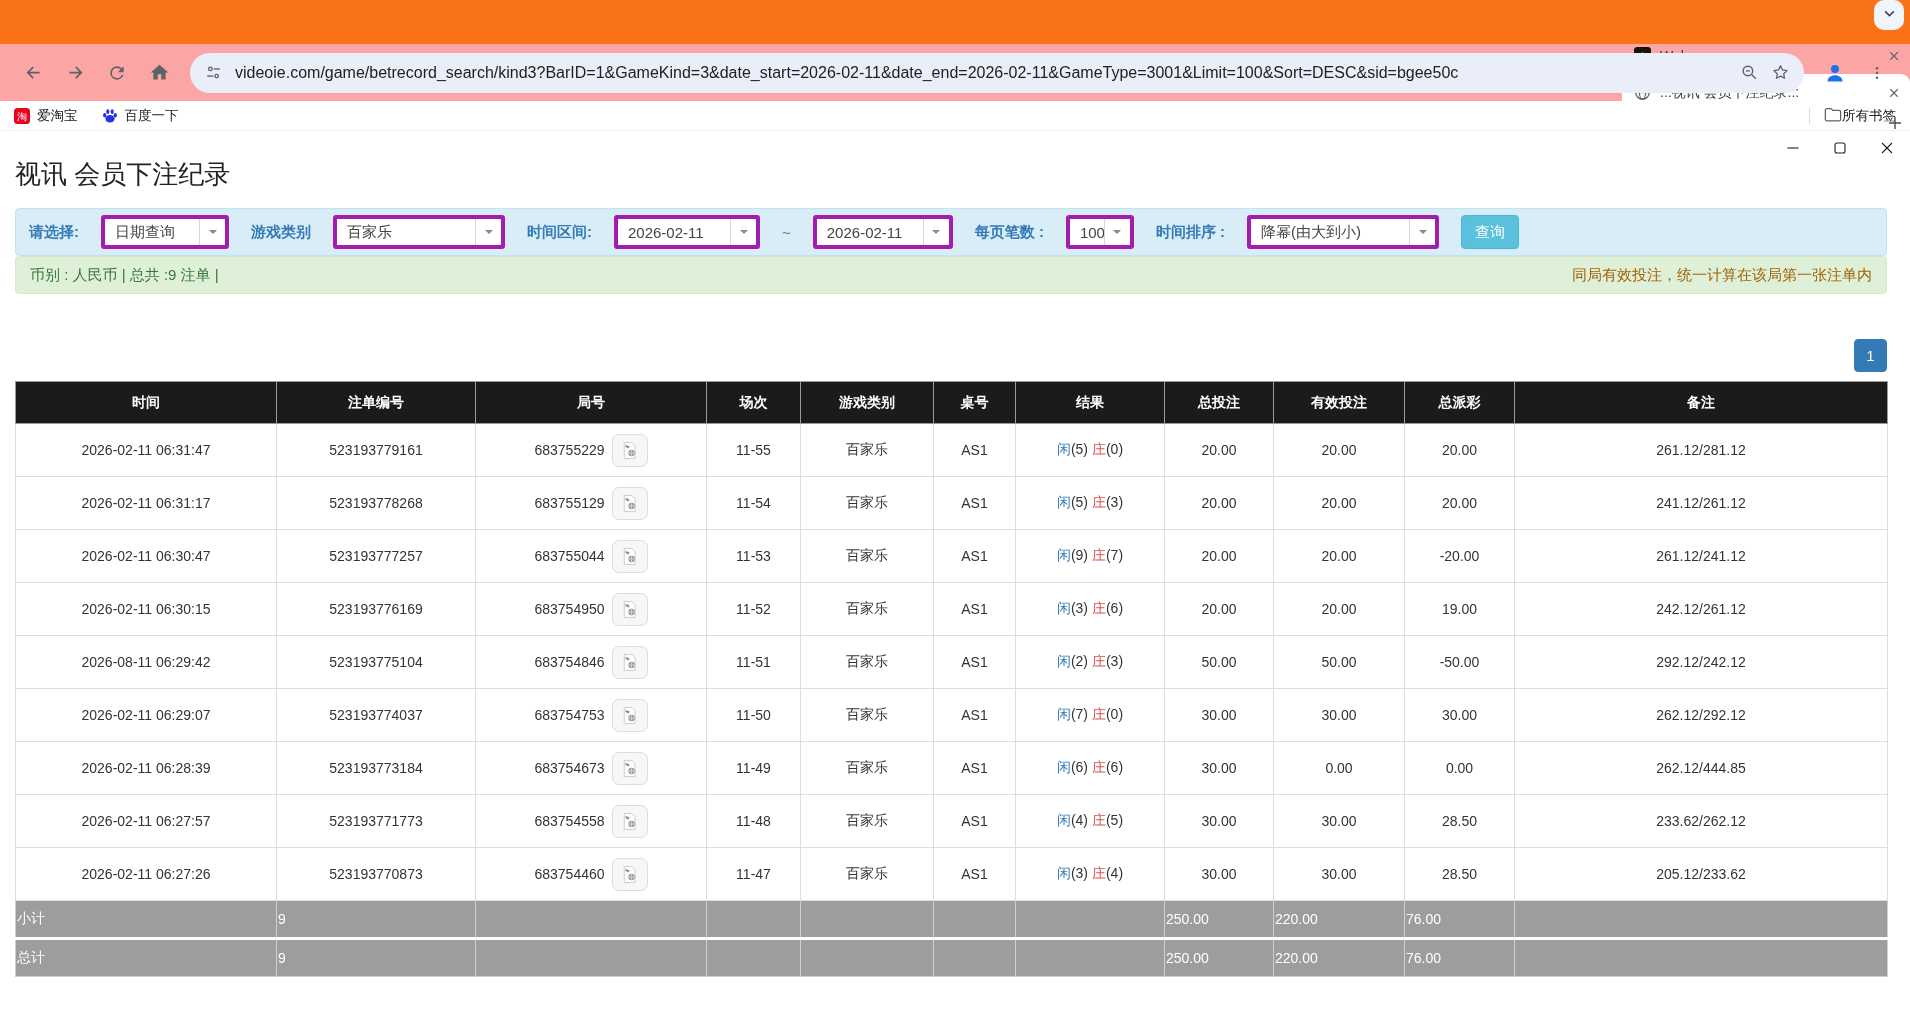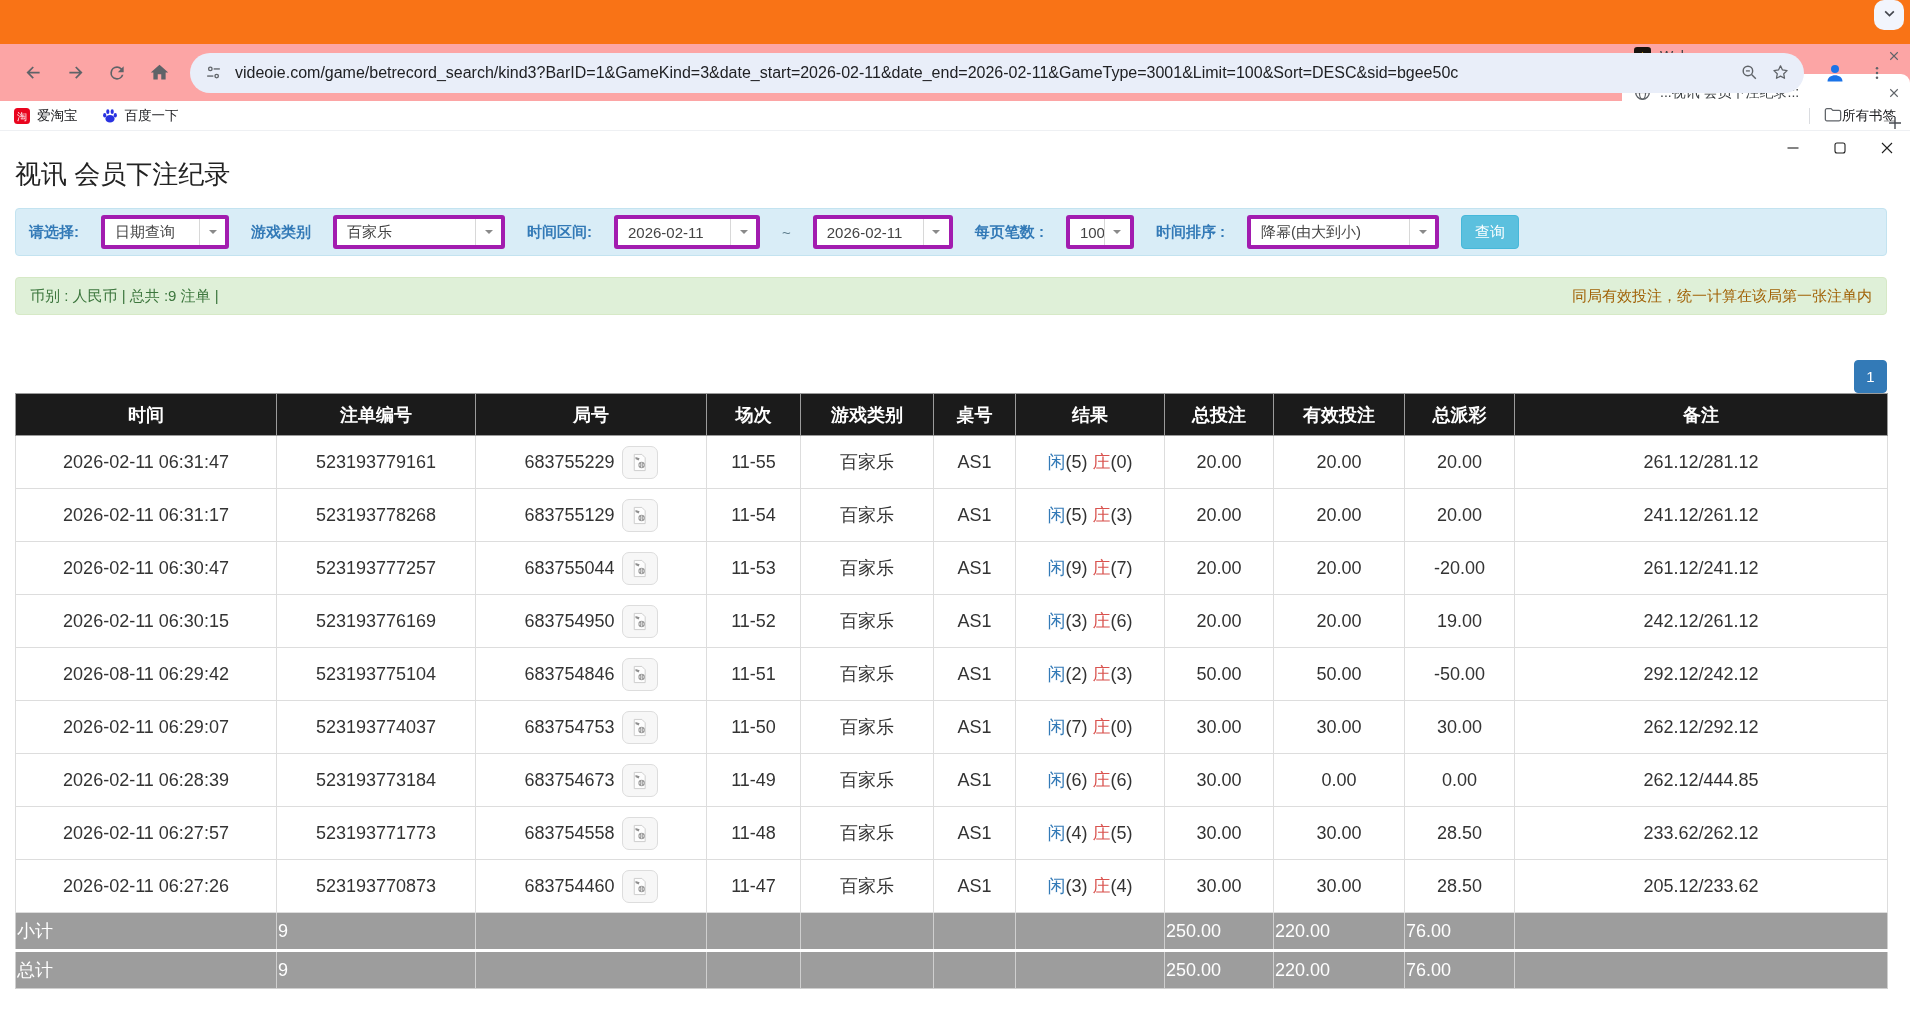--- a/index.html
+++ b/index.html
@@ -51,32 +51,32 @@
   .fselect { height: 34px; background: #fff; border: 4px solid #a21caf; border-radius: 3px;
     display: flex; align-items: center; color: #444; flex: none; cursor: default; }
   .fselect .val { padding: 0 10px; flex: 1; white-space: nowrap; overflow: hidden; }
   .fselect .arr { width: 26px; align-self: stretch; border-left: 1px solid #d8d8d8;
     display: flex; align-items: center; justify-content: center; }
   .fselect .arr i { border: 4px solid transparent; border-top-color: #8a8a8a; margin-top: 4px; }
   .range-sep { color: #5a7a8a; }
   .btn-search { height: 34px; padding: 0 13px; background: #5bc0de; border: 1px solid #46b8da;
     border-radius: 4px; color: #fff; font-size: 15px; font-family: inherit; }
 
-  .summary-bar { width: 1872px; height: 38px; margin-top: 21px; background: #dff0d8;
+  .summary-bar { width: 1872px; height: 38px; background: #dff0d8;
     border: 1px solid #d6e9c6; border-radius: 4px; display: flex; align-items: center;
     justify-content: space-between; padding: 0 14px; font-size: 15px; }
   .summary-left { color: #3c763d; }
   .summary-right { color: #a16207; }
 
   .pagination-row { width: 1872px; display: flex; justify-content: flex-end; margin-top: 45px; }
   .page-btn { min-width: 33px; height: 33px; background: #337ab7; border: 1px solid #337ab7;
     border-radius: 4px; color: #fff; display: flex; align-items: center; justify-content: center; font-size: 15px; }
 
   table.bet-table { width: 1872px; border-collapse: collapse; table-layout: fixed;
-    font-size: 18px; }
+    margin-top: 9px; font-size: 14px; }
   .bet-table thead th { background: #1b1b1b; color: #fff; height: 42px; font-weight: bold;
     border: 1px solid #9b9b9b; text-align: center; }
   .bet-table tbody td { height: 53px; border: 1px solid #ddd; text-align: center; color: #333;
     background: #fff; overflow: hidden; white-space: nowrap; }
   .blue-val { color: #337ab7; }
   .neg { color: #e03e3e; }
   .result-p { color: #337ab7; }
   .result-b { color: #d9534f; }
   .bet-table tfoot td { background: #9d9d9d; color: #fff; height: 38px; text-align: left;
     border: 1px solid #cfcfcf; }

